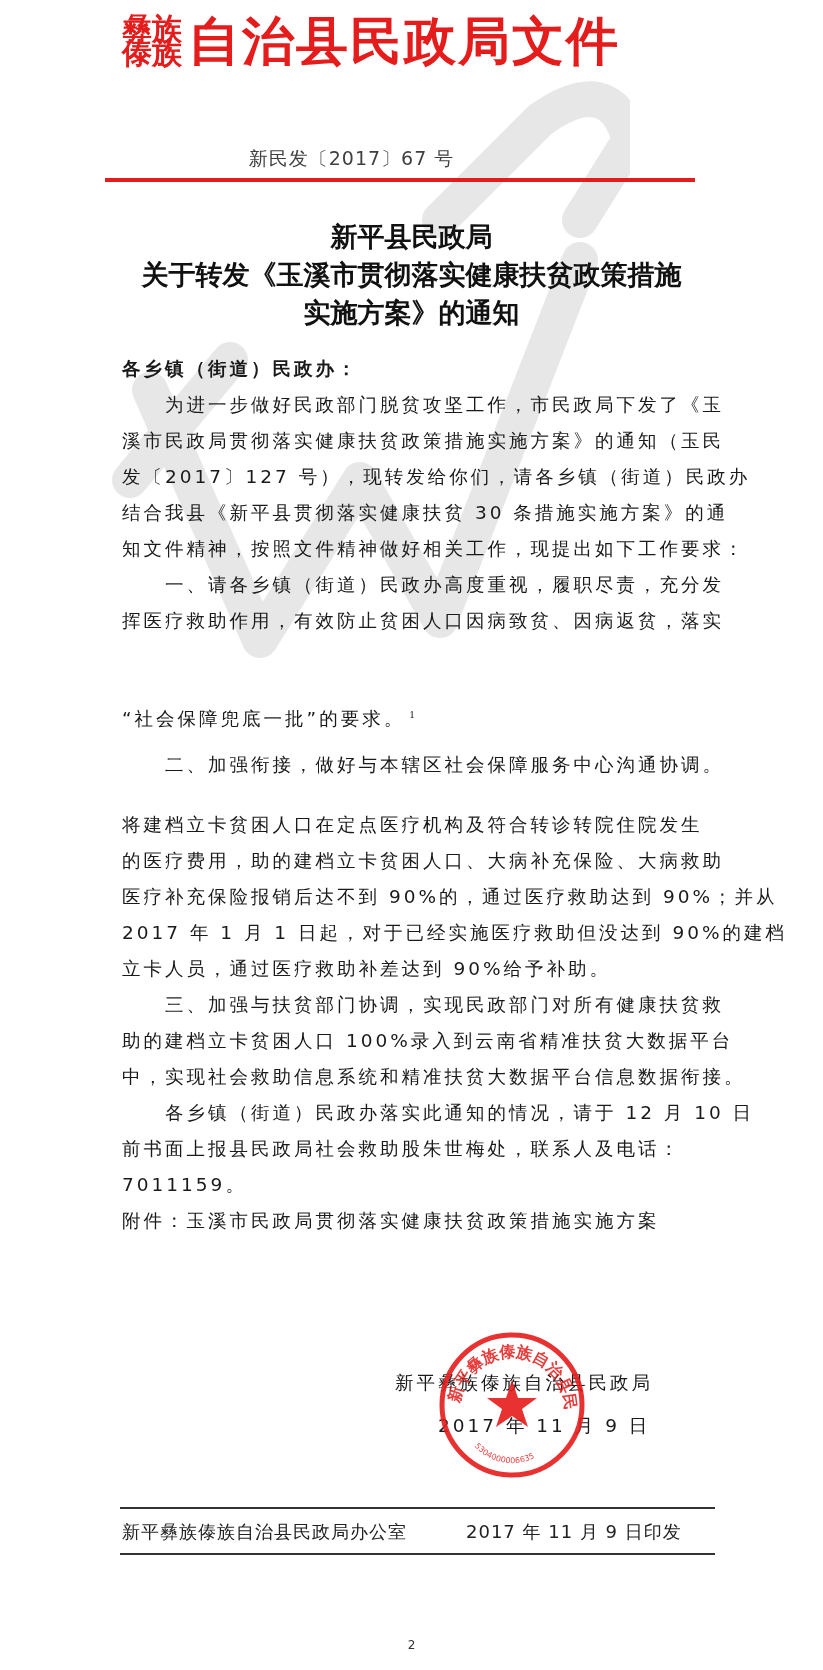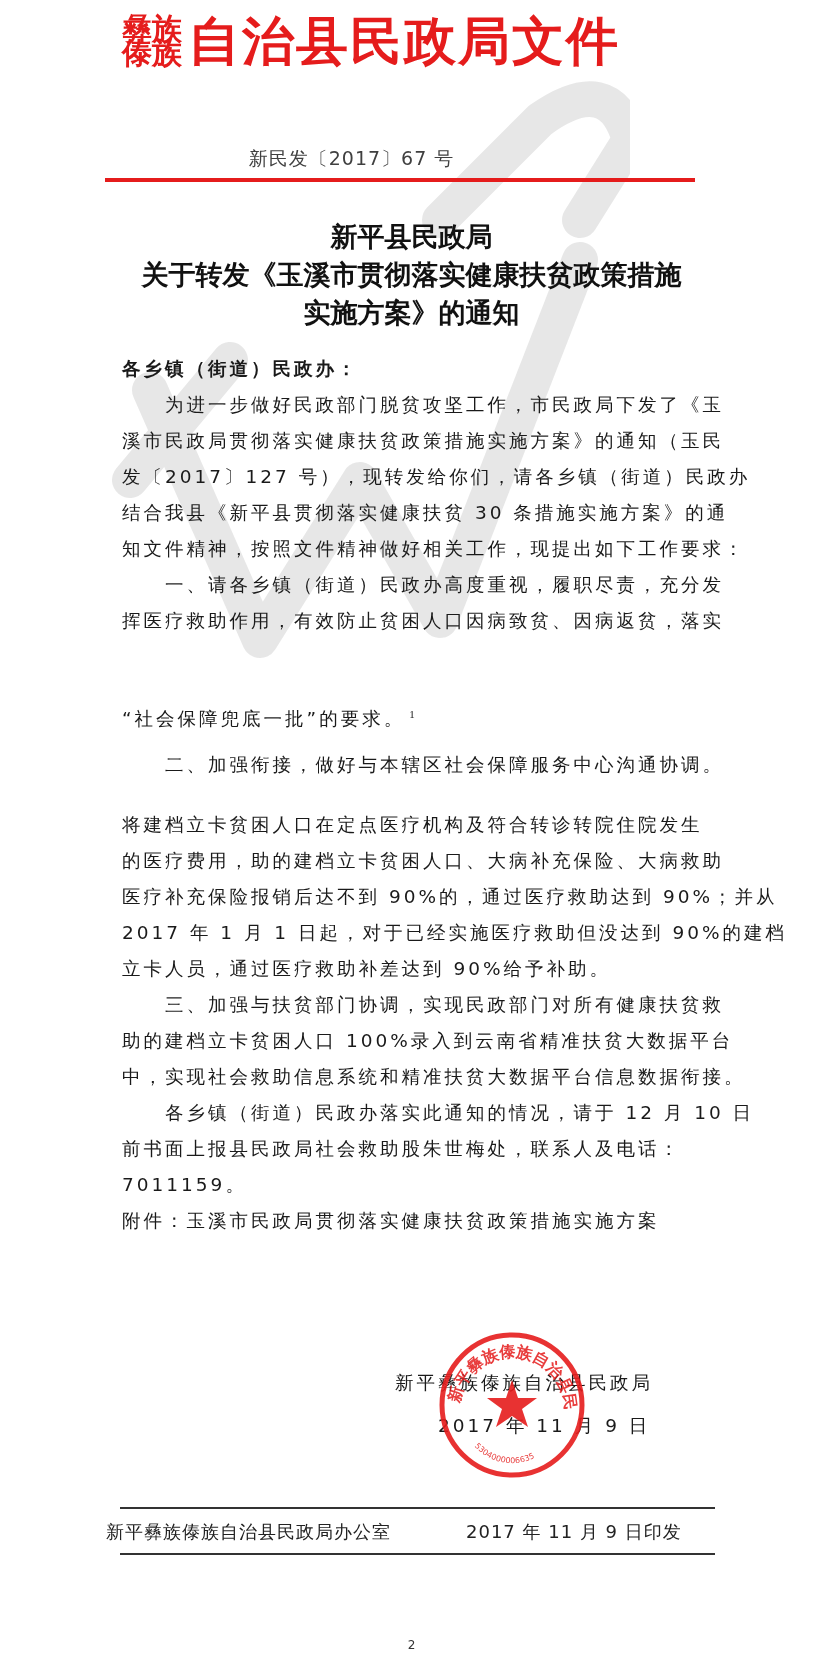--- a/index.html
+++ b/index.html
@@ -86,17 +86,17 @@
 <svg class="seal" viewBox="0 0 150 150">
   <circle cx="75" cy="75" r="70" fill="none" stroke="#e51c1c" stroke-width="5" opacity="0.9"></circle>
   <polygon points="75,50 81,68 100,68 85,79 91,97 75,86 59,97 65,79 50,68 69,68" fill="#e51c1c" opacity="0.9"></polygon>
   <path id="sealarc" d="M22,80 A53,53 0 1,1 128,80" fill="none"></path>
   <text font-size="16" fill="#e51c1c" font-weight="bold" opacity="0.85"><textPath href="#sealarc" startOffset="4%">新平彝族傣族自治县民政局</textPath></text>
   <path id="sealarc2" d="M30,105 A50,50 0 0,0 120,105" fill="none"></path>
   <text font-size="8" fill="#e51c1c" opacity="0.85"><textPath href="#sealarc2" startOffset="12%">5304000006635</textPath></text>
 </svg>
 
 <div class="rule" style="top:1507px;"></div>
-<div class="footer" style="left:106px;">新平彝族傣族自治县民政局办公室</div>
+<div class="footer" style="left:122px;">新平彝族傣族自治县民政局办公室</div>
 <div class="footer" style="left:466px;">2017 年 11 月 9 日印发</div>
 <div class="rule" style="top:1553px;"></div>
 
 <div class="pagenum">2</div>
 
 </body></html>

